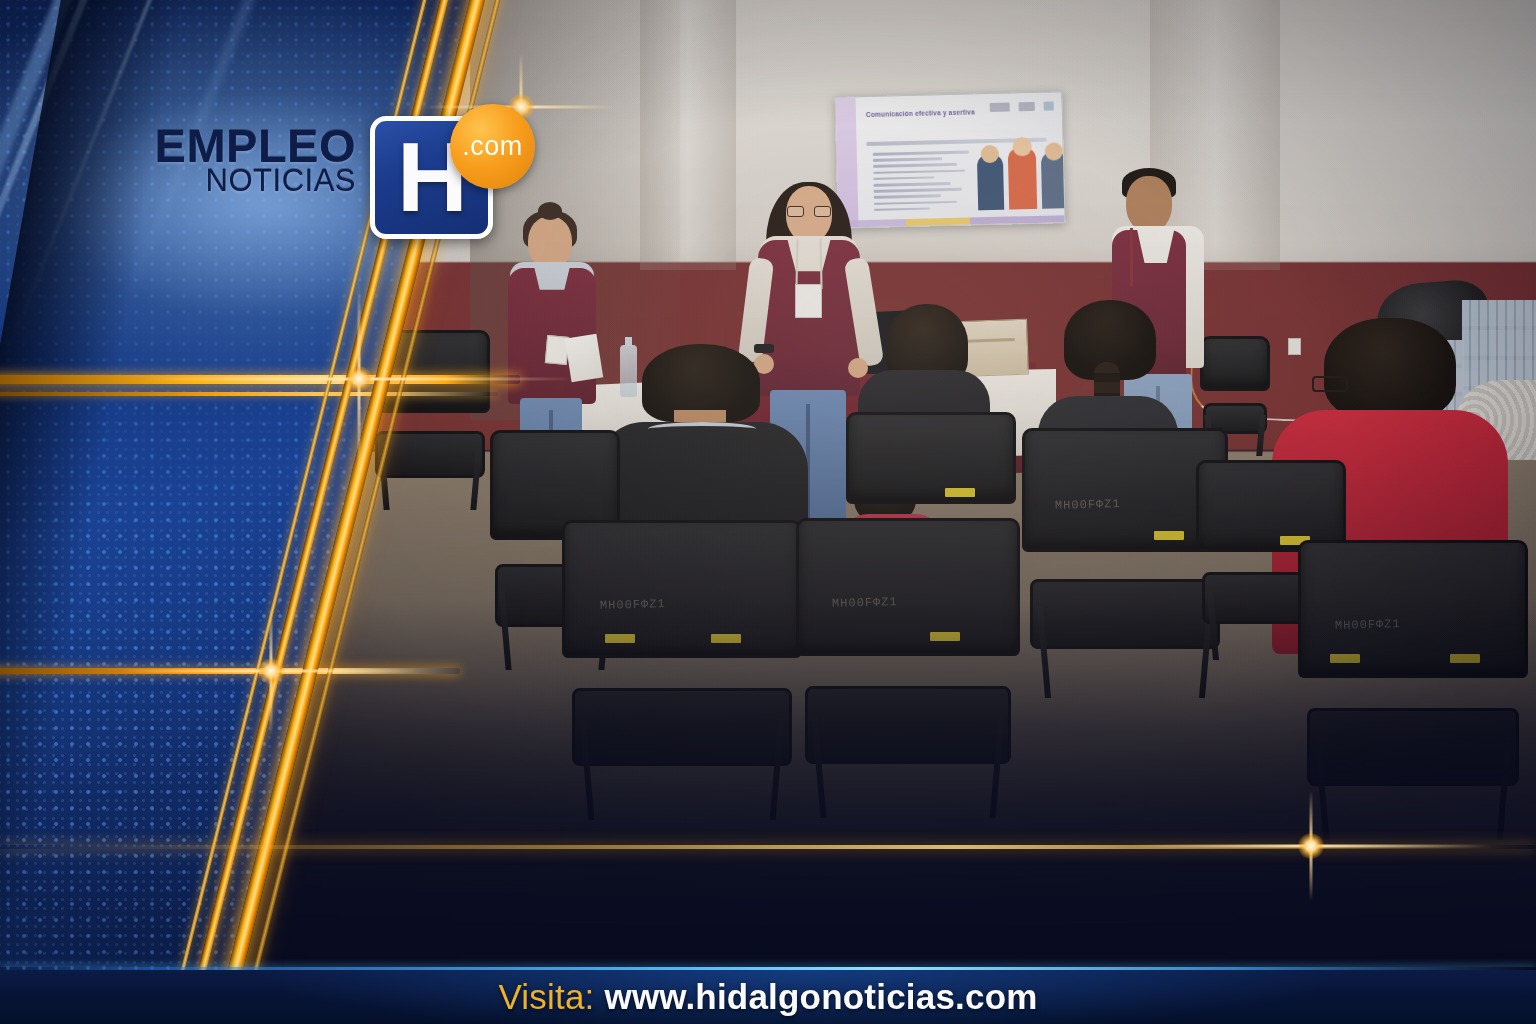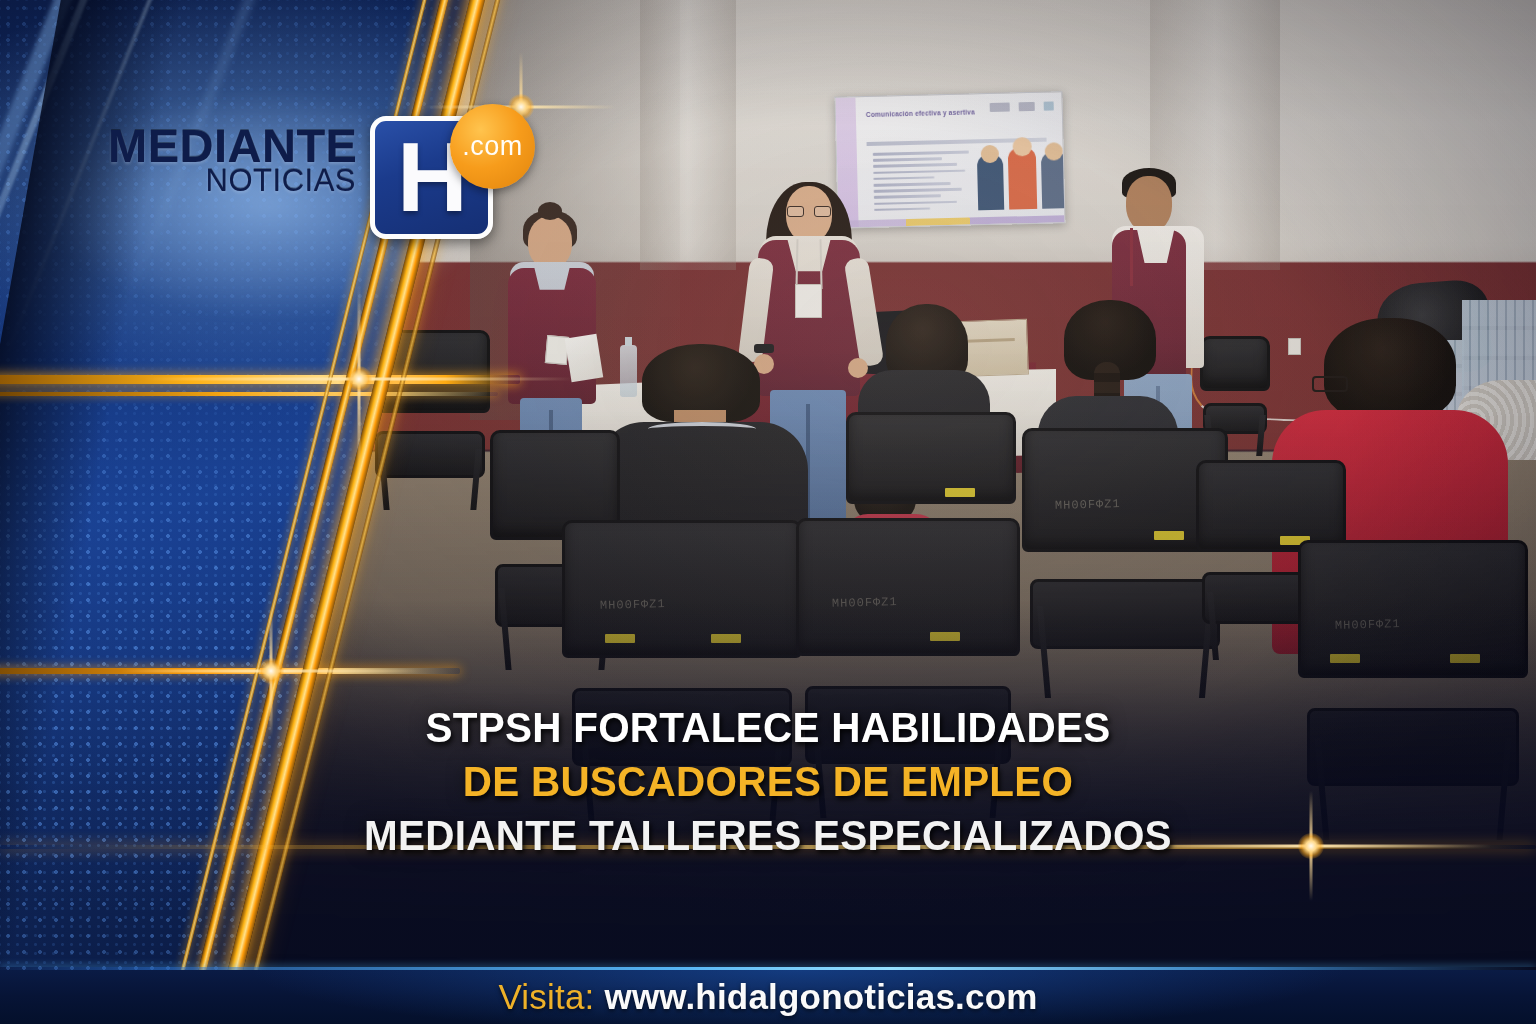--- a/index.html
+++ b/index.html
@@ -700,36 +700,31 @@
       </div>
     <div class="flare fl-3">
         <div class="hray"></div>
         <div class="vray"></div>
         <div class="core"></div>
       </div>
   </div>
 
   <div class="logo-block">
     <div class="logo-words">
-      <div class="w1">MEDIANTE</div>
+      <div class="w1">EMPLEO</div>
       <div class="w2">NOTICIAS</div>
     </div>
     <div class="h-badge">
       <span class="h-letter">H</span>
     </div>
     <div class="dotcom">
       <span>.com</span>
     </div>
   </div>
 
-  <div class="headline">
-    <span class="hl hl-1">STPSH FORTALECE HABILIDADES</span>
-    <span class="hl hl-2">DE BUSCADORES DE EMPLEO</span>
-    <span class="hl hl-3">MEDIANTE TALLERES ESPECIALIZADOS</span>
-  </div>
 
   <div class="footer-sep"></div>
   <div class="footer-bar">
     <div class="footer-text">
       <span class="ft-visita">Visita:</span>
       <span class="ft-url">www.hidalgonoticias.com</span>
     </div>
   </div>
 
 </div>

